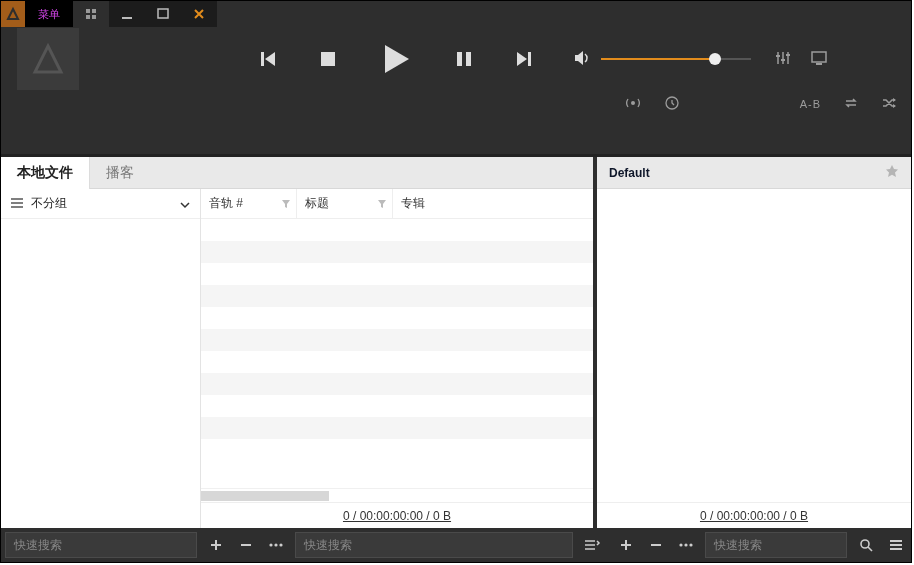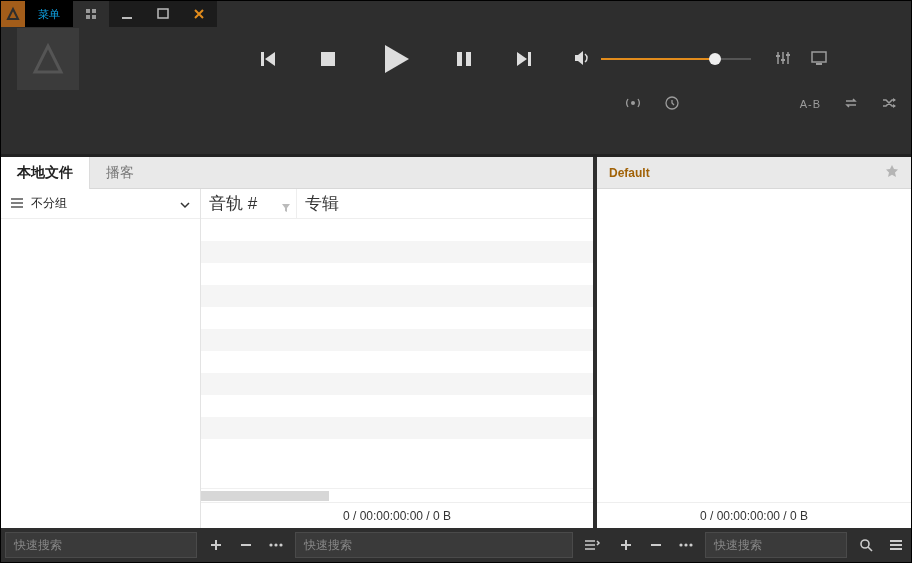--- a/index.html
+++ b/index.html
@@ -1,20 +1,20 @@
 <!DOCTYPE html>
 <html><head>
 <meta charset="utf-8">
 <style>
   * { box-sizing: border-box; margin: 0; padding: 0; }
   html, body { width: 914px; height: 565px; font-family: "Microsoft YaHei", Arial, sans-serif; font-size: 12px; color: #222; background: #fff; overflow: hidden; }
   .window { width: 912px; height: 563px; border: 1px solid #000; display: flex; flex-direction: column; background: #2e2e2e; }
 
   
-  .titlebar { height: 26px; background: #2e2e2e; display: flex; align-items: stretch; color: #0ea5e9; }
+  .titlebar { height: 26px; background: #2e2e2e; display: flex; align-items: stretch; color: #d946ef; }
   .titlebar .logo   { width: 24px; background: #a35d1a; display: flex; align-items: center; justify-content: center; }
   .titlebar .menu   { width: 48px; background: #000; display: flex; align-items: center; justify-content: center; font-size: 11px; }
   .titlebar .title  { flex: 1; display: flex; align-items: center; justify-content: center; font-size: 12px; }
   .titlebar .tctl   { width: 36px; display: flex; align-items: center; justify-content: center; }
   .titlebar .grid   { background: #2e2e2e; color: #999; }
   .titlebar .min,
   .titlebar .max    { background: #1c1c1c; color: #bbb; }
   .titlebar .close  { background: #1c1c1c; color: #e28c1c; }
 
   
@@ -41,42 +41,42 @@
   .rightgap { width: 4px; background: #2e2e2e; }
   .right { width: 314px; display: flex; flex-direction: column; }
 
   
   .tabs  { height: 32px; display: flex; background: #e9e9e9; border-bottom: 1px solid #d8d8d8; align-items: stretch; }
   .tab   { padding: 16px 16px; display: flex; align-items: center; color: #777; font-size: 14px; }
   .tab.active { background: #fff; color: #222; font-weight: bold; }
   .tabs .tab + .tab { border-left: 1px solid #dcdcdc; }
 
   
-  .rhead { height: 32px; background: #e9e9e9; border-bottom: 1px solid #d8d8d8; display: flex; align-items: center; padding: 0 12px; font-weight: bold; color: #a16207; }
+  .rhead { height: 32px; background: #e9e9e9; border-bottom: 1px solid #d8d8d8; display: flex; align-items: center; padding: 0 12px; font-weight: bold; color: #0f172a; }
   .rhead .star { margin-left: auto; color: #b5b5b5; }
 
   
   .lcols { flex: 1; display: flex; min-height: 0; }
   .sidebar { width: 200px; border-right: 1px solid #e3e3e3; display: flex; flex-direction: column; gap: 16px; }
   .group-row { height: 30px; display: flex; align-items: center; padding: 0 10px; gap: 8px; border-bottom: 1px solid #eee; }
   .group-row .drop { margin-left: auto; }
   .badge-all { display: inline-block; background: #e28c1c; color: #fff; padding: 2px 10px; margin: 8px 10px; font-size: 11px; }
 
   .grid-wrap { flex: 1; display: flex; flex-direction: column; min-height: 0; }
-  .grid-head { height: 30px; display: flex; align-items: stretch; border-bottom: 1px solid #eee; font-size: 17px; }
+  .grid-head { height: 30px; display: flex; align-items: stretch; border-bottom: 1px solid #eee; font-size: 12px; }
   .gh { display: flex; align-items: center; padding: 0 8px; border-right: 1px solid #eee; color: #333; position: relative; }
   .gh .flt { position: absolute; right: 6px; top: 8px; color: #bbb; }
   .gh0 { width: 96px; } .gh1 { width: 96px; } .gh2 { width: 96px; } .gh3 { flex: 1; border-right: none; }
   .grid-body { flex: 1; overflow: hidden; background: #fff; }
   .row-alt { height: 22px; }
   .row-alt:nth-child(even) { background: #f5f5f5; }
   .hscroll { height: 14px; background: #fff; position: relative; border-top: 1px solid #f0f0f0; }
   .hscroll .thumb { position: absolute; left: 0; top: 2px; height: 10px; width: 128px; background: #d7d7d7; }
 
-  .status { height: 26px; display: flex; align-items: center; justify-content: center; font-size: 12px; color: #333; border-top: 1px solid #eee; }
+  .status { height: 26px; display: flex; align-items: center; justify-content: center; font-size: 12px; color: #333; border-top: 1px solid #eee; text-decoration: underline; }
 
   .rbody { flex: 1; background: #fff; }
 
   
   .footer { height: 34px; background: #2e2e2e; display: flex; align-items: stretch; color: #bbb; }
   .fseg { display: flex; align-items: center; }
   .fsearch { height: 26px; margin: 4px; background: #3a3a3a; border: 1px solid #4a4a4a; color: #888; padding: 0 8px; display: flex; align-items: center; font-size: 12px; }
   .fbtn { width: 30px; height: 34px; display: flex; align-items: center; justify-content: center; color: #bbb; font-size: 18px; }
   .fsep { width: 4px; }
   svg { overflow: visible; }
@@ -249,20 +249,26 @@
         </div>
 
         <div class="grid-wrap">
           <div class="grid-head">
             <div class="gh gh0">
                 <span>音轨 #</span>
                 <span class="flt"><svg width="8" height="8">
                     <path d="M0 0 H8 L5 4 V8 L3 7 V4 Z" fill="#bbb"></path>
                   </svg></span>
               </div>
+            <div class="gh gh2">
+                <span>标题</span>
+                <span class="flt"><svg width="8" height="8">
+                    <path d="M0 0 H8 L5 4 V8 L3 7 V4 Z" fill="#bbb"></path>
+                  </svg></span>
+              </div>
             <div class="gh gh3">
                 <span>专辑</span>
               </div>
           </div>
           <div class="grid-body">
             <div class="row-alt"></div>
             <div class="row-alt"></div>
             <div class="row-alt"></div>
             <div class="row-alt"></div>
             <div class="row-alt"></div>

